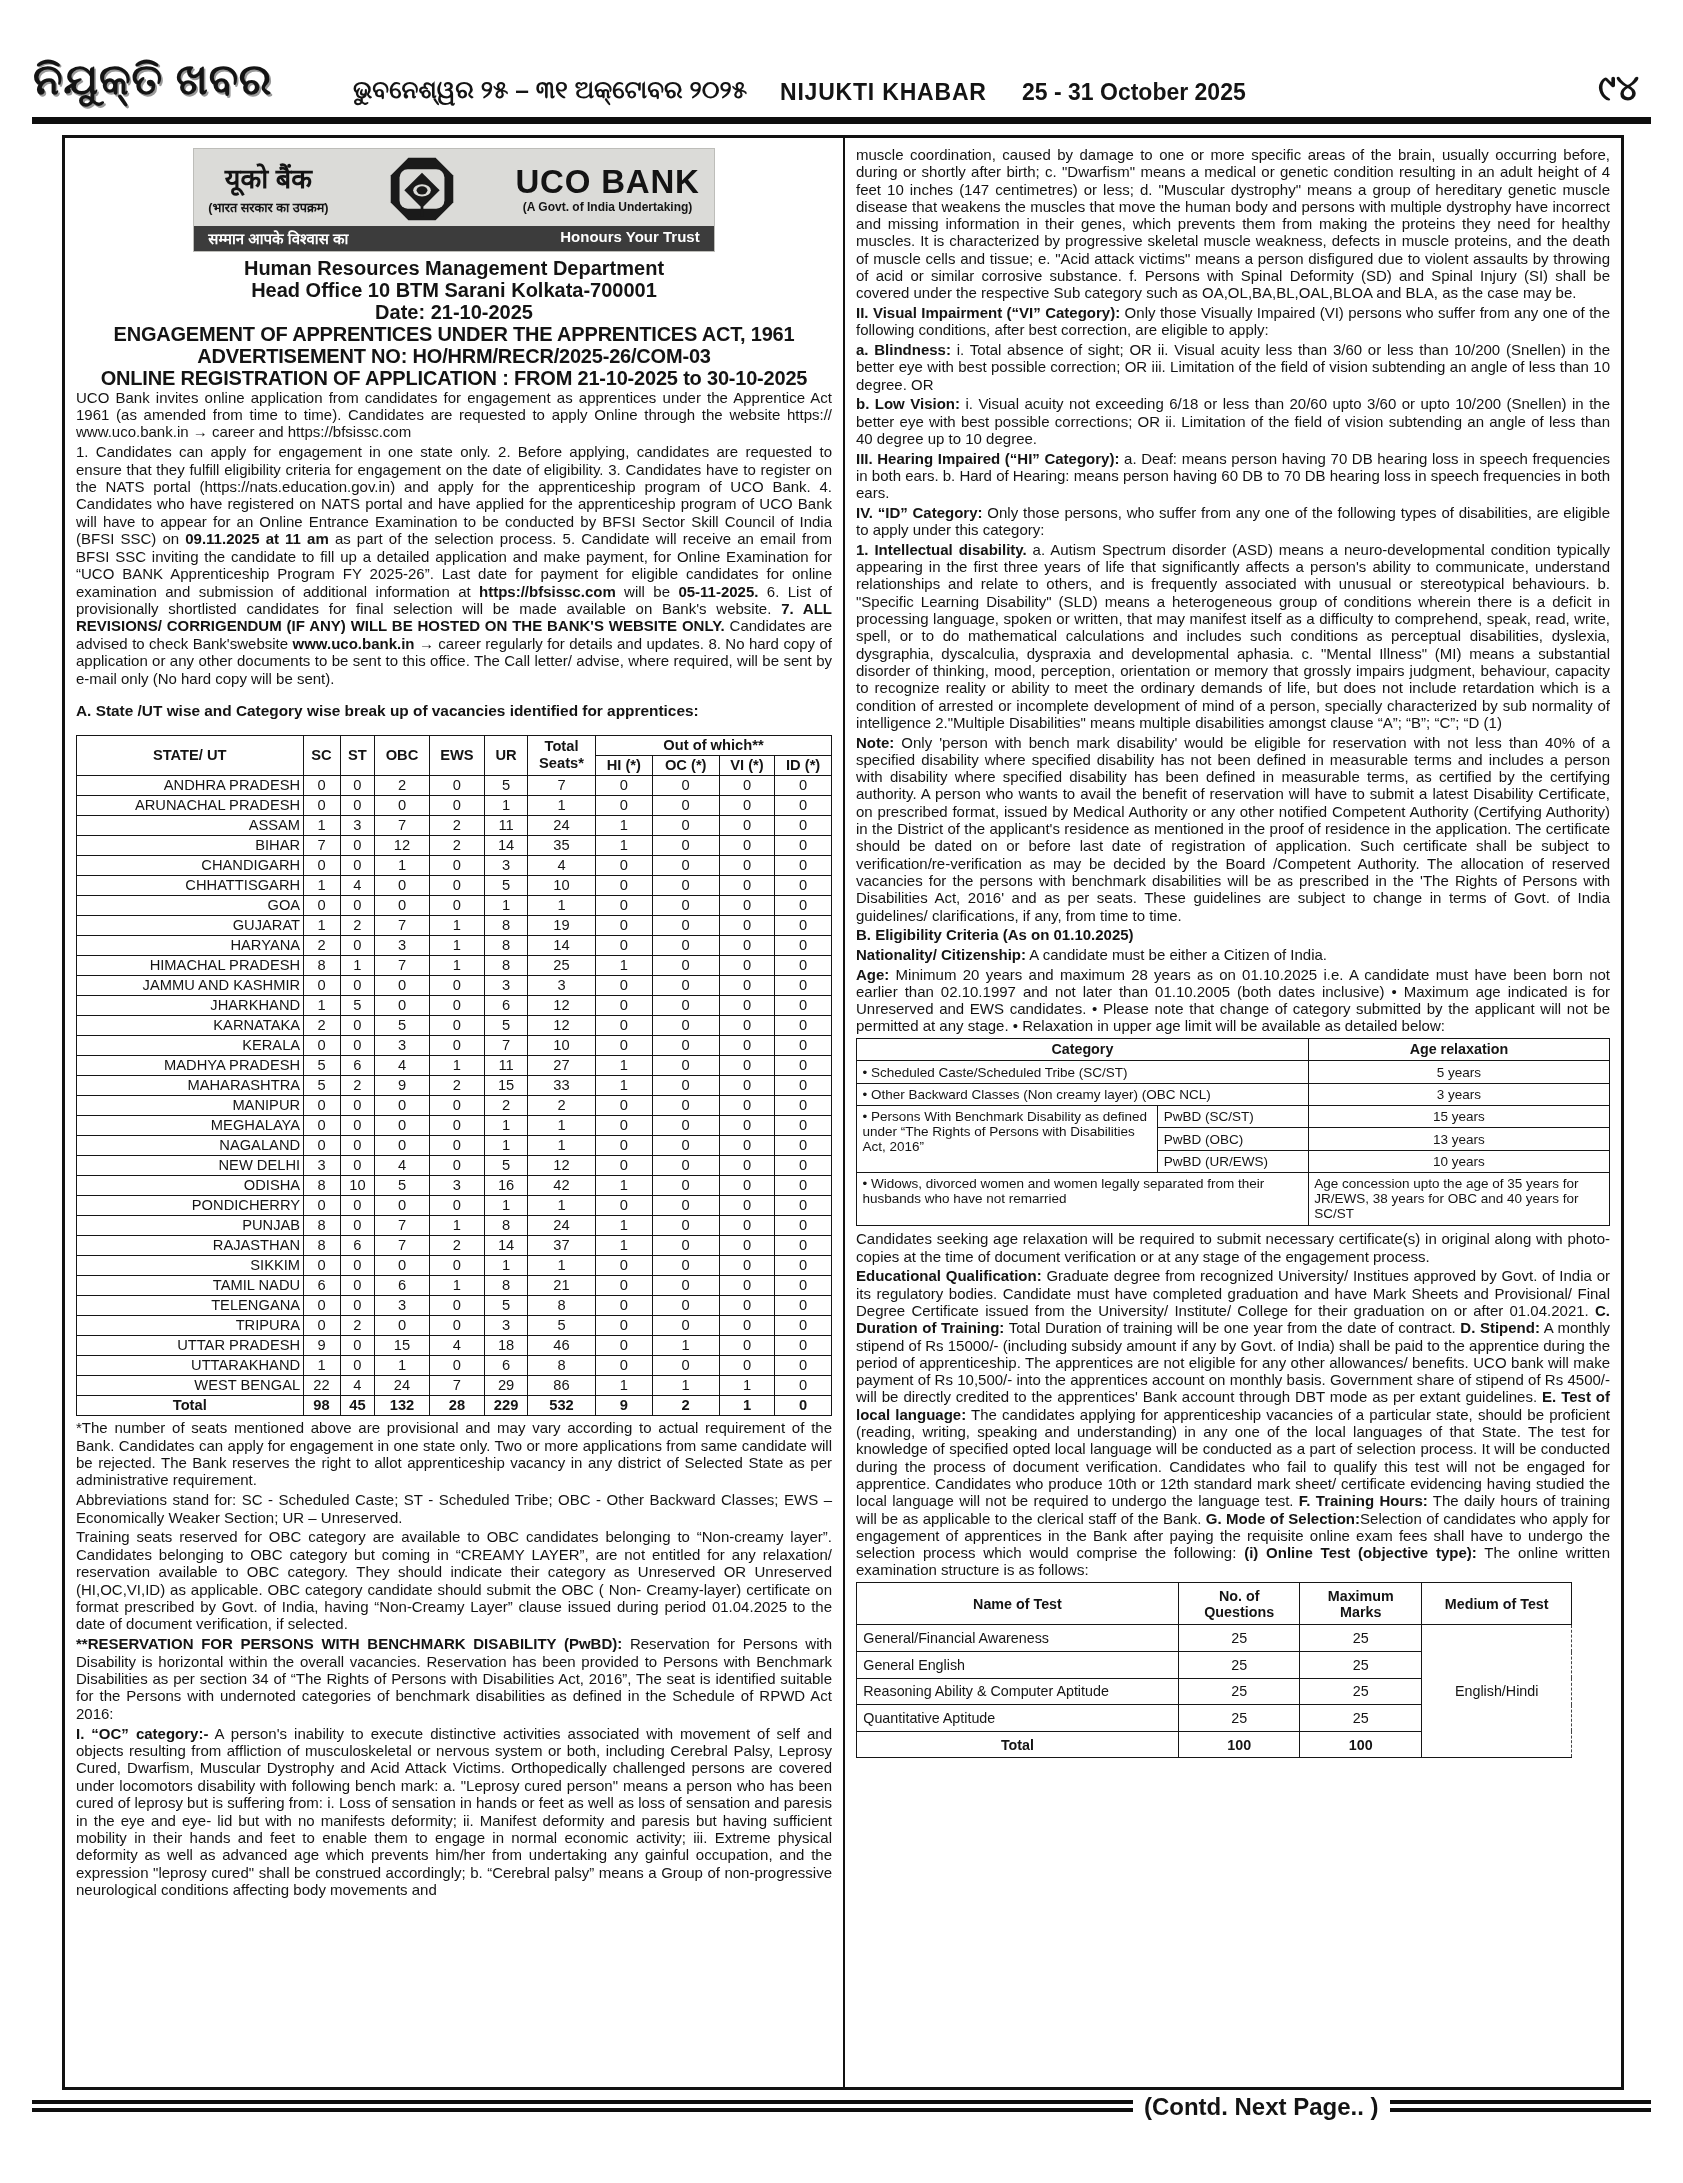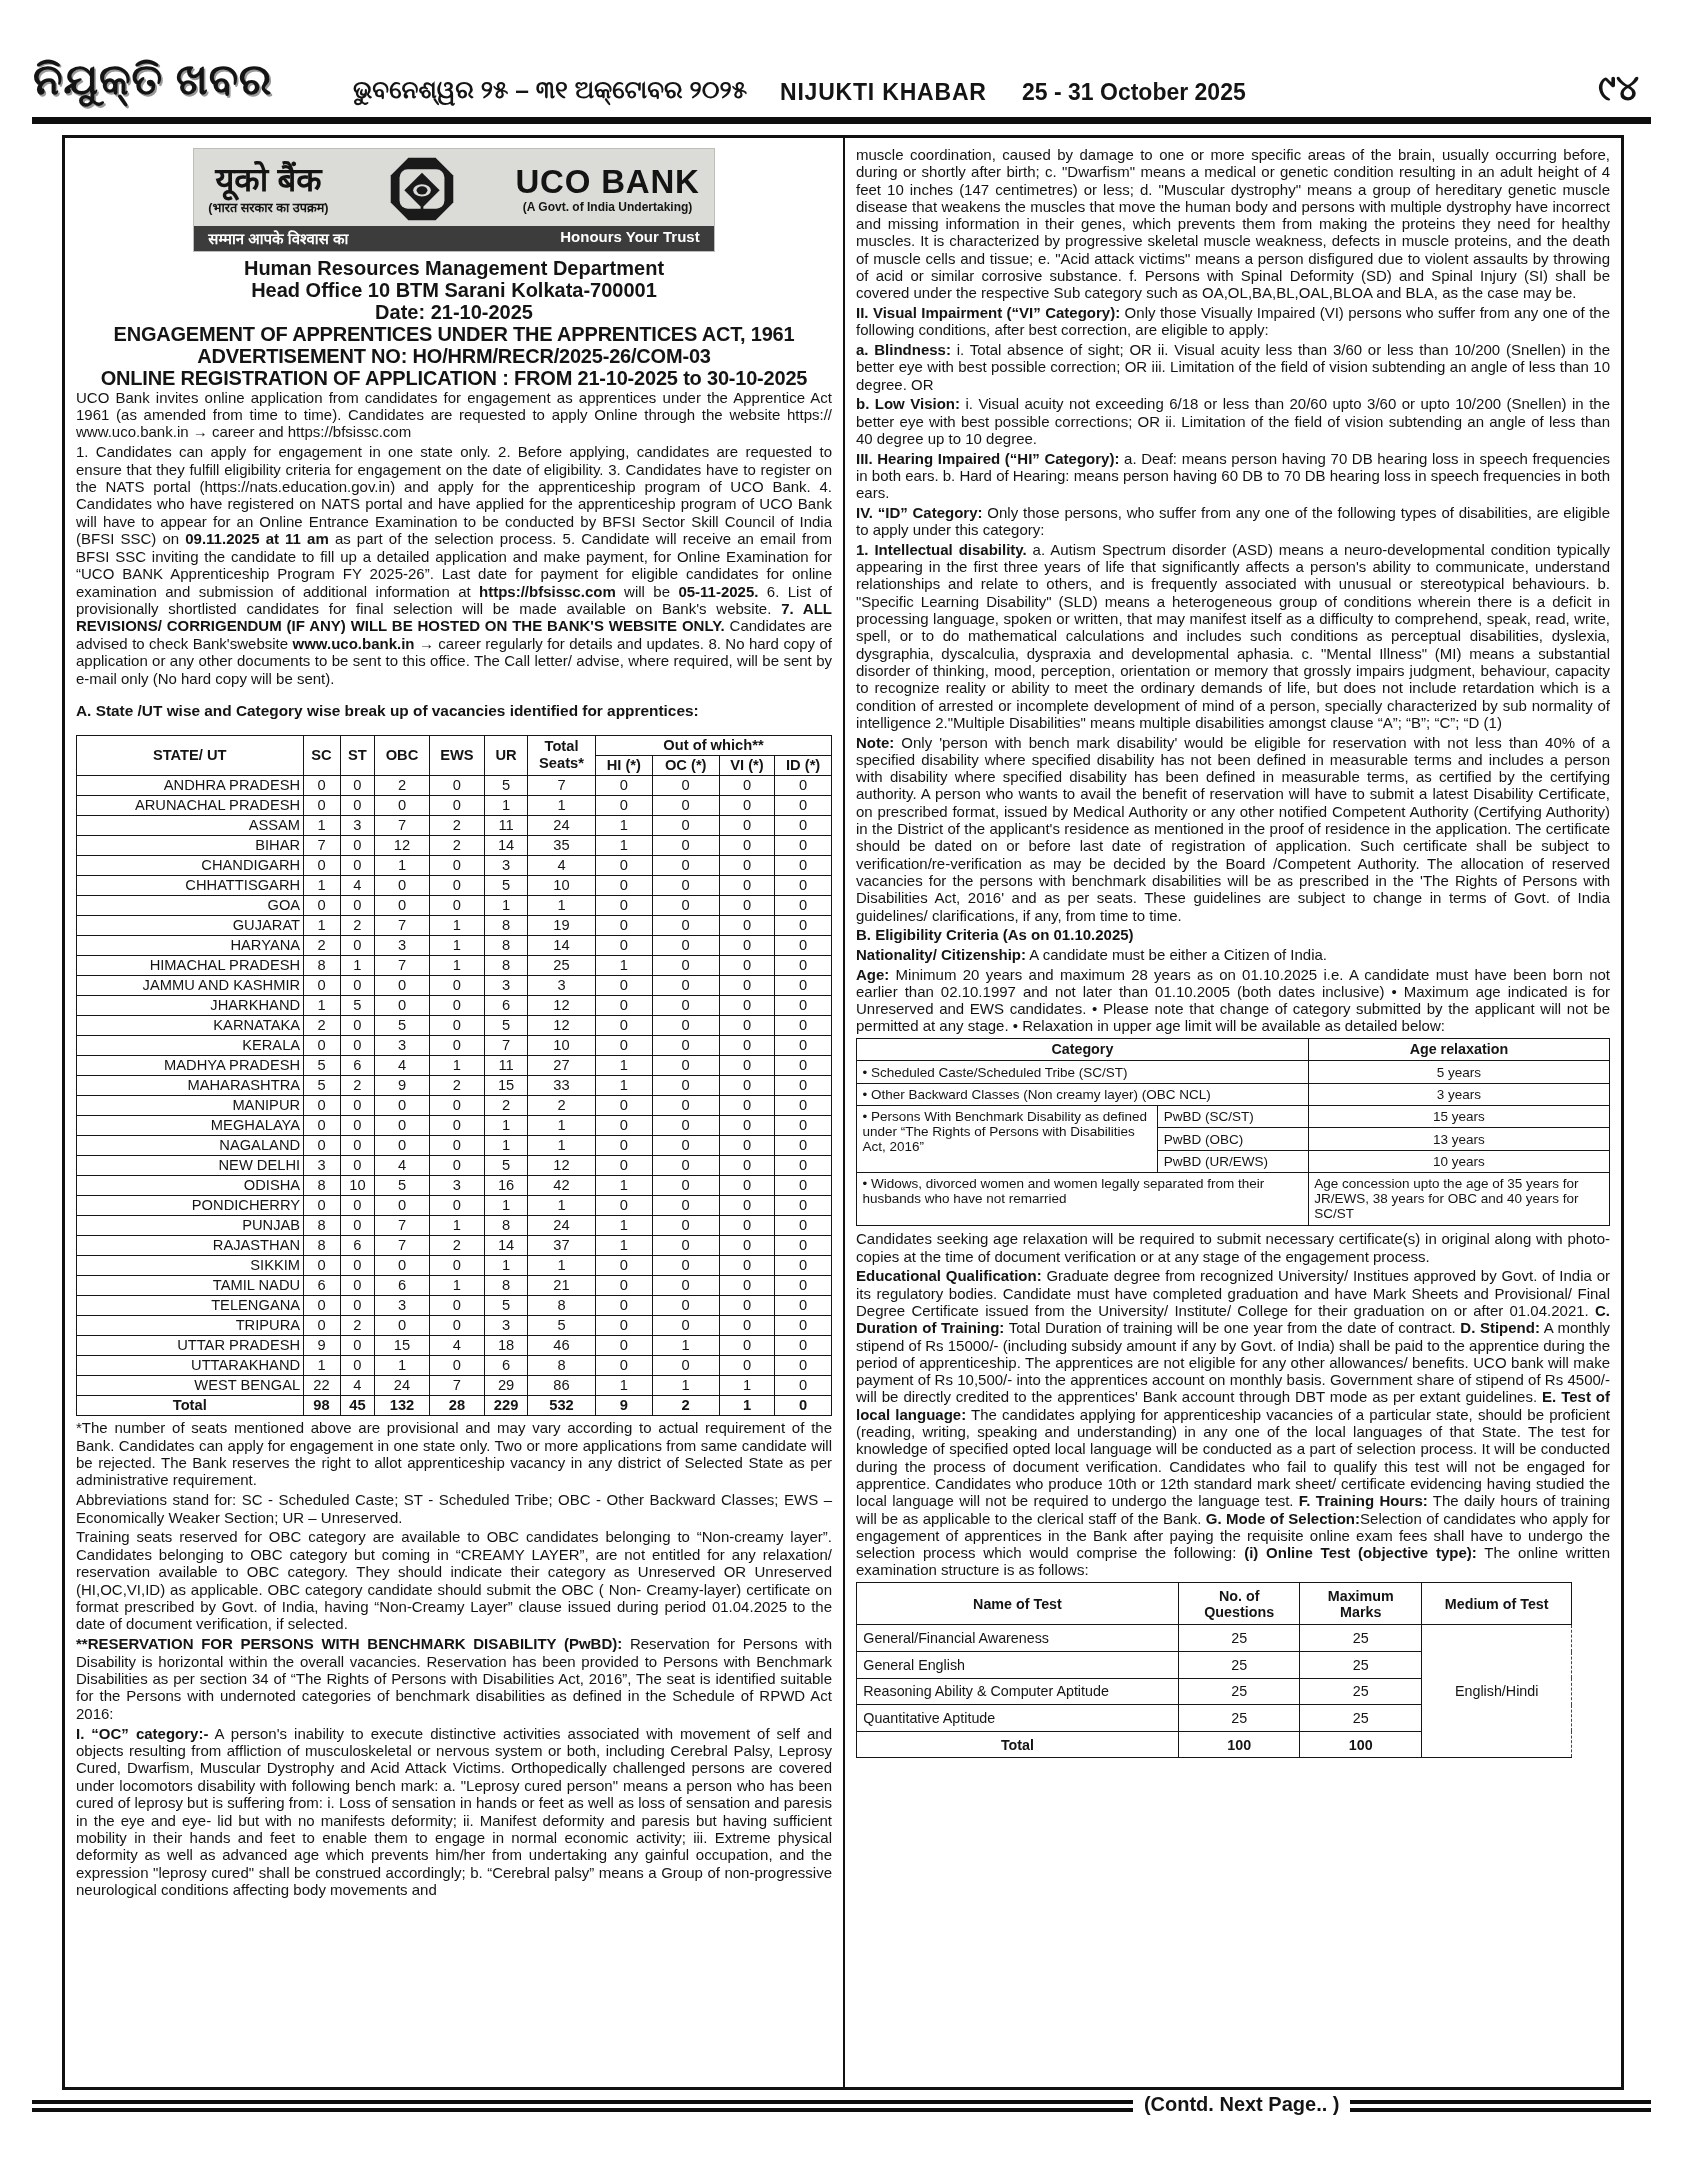--- a/index.html
+++ b/index.html
@@ -26,21 +26,21 @@
   .col-right{flex:1;}
 
   p.body{font-size:15px;line-height:17.4px;margin:0 0 2.4px;text-align:justify;}
   .col-right p.body{font-size:15px;line-height:17.3px;}
   p.body b{font-weight:bold;}
 
   
   .logo-box{width:520px;margin:1.6px auto 4.8px;background:#dbdbd8;border:0.8px solid #bdbdb9;}
   .logo-top{display:flex;align-items:center;justify-content:space-between;padding:6.3px 14.3px 3.2px;}
   .hindi-block{text-align:center;}
-  .hindi-name{font-size:33px;font-weight:bold;line-height:35px;}
+  .hindi-name{font-size:27px;font-weight:bold;line-height:35px;}
   .hindi-tag{font-size:12.7px;font-weight:bold;margin-top:1.6px;}
   .emblem{width:68px;height:68px;flex:0 0 auto;margin:0 8px;}
   .en-block{text-align:center;}
   .en-name{font-size:33px;font-weight:bold;letter-spacing:0.8px;line-height:35px;}
   .en-tag{font-size:12px;font-weight:bold;margin-top:1.6px;}
   .logo-strip{background:#3c3c3c;color:#fff;display:flex;justify-content:space-between;
     padding:2.4px 14.3px;font-size:15px;font-weight:bold;}
 
   .center-line{ text-align:center;font-weight:bold;}
   .dept-line{font-size:20px;line-height:22px;}
@@ -70,21 +70,21 @@
   .exam-table td.name{text-align:left;}
   .exam-table td.num{text-align:center;}
   .exam-table td.medium{text-align:center;border-right:1.6px dashed #444;}
   .exam-table tr.row-total td{font-weight:bold;text-align:center;}
 
   
   .footer-rule{position:absolute;left:32px;right:32px;top:2098px;height:17.4px;}
   .footer-rule .bar{position:absolute;left:0;right:0;height:4px;background:#0e0e0e;}
   .bar.b1{top:1.6px;} .bar.b2{top:10.3px;}
   .footer-text{position:absolute;left:68%;top:-4.8px;background:#ffffff;padding:0 11px;
-    font-size:20px;font-weight:bold;}
+    font-size:24px;font-weight:bold;}
 </style>
 </head>
 <body>
 
 <div class="np-header">
   <div class="masthead">ନିଯୁକ୍ତି ଖବର</div>
   <div class="odia-dateline">ଭୁବନେଶ୍ୱର ୨୫ – ୩୧ ଅକ୍ଟୋବର ୨୦୨୫</div>
   <div class="paper-name">NIJUKTI KHABAR</div>
   <div class="en-dateline">25 - 31 October 2025</div>
   <div class="page-num">୯୪</div>

